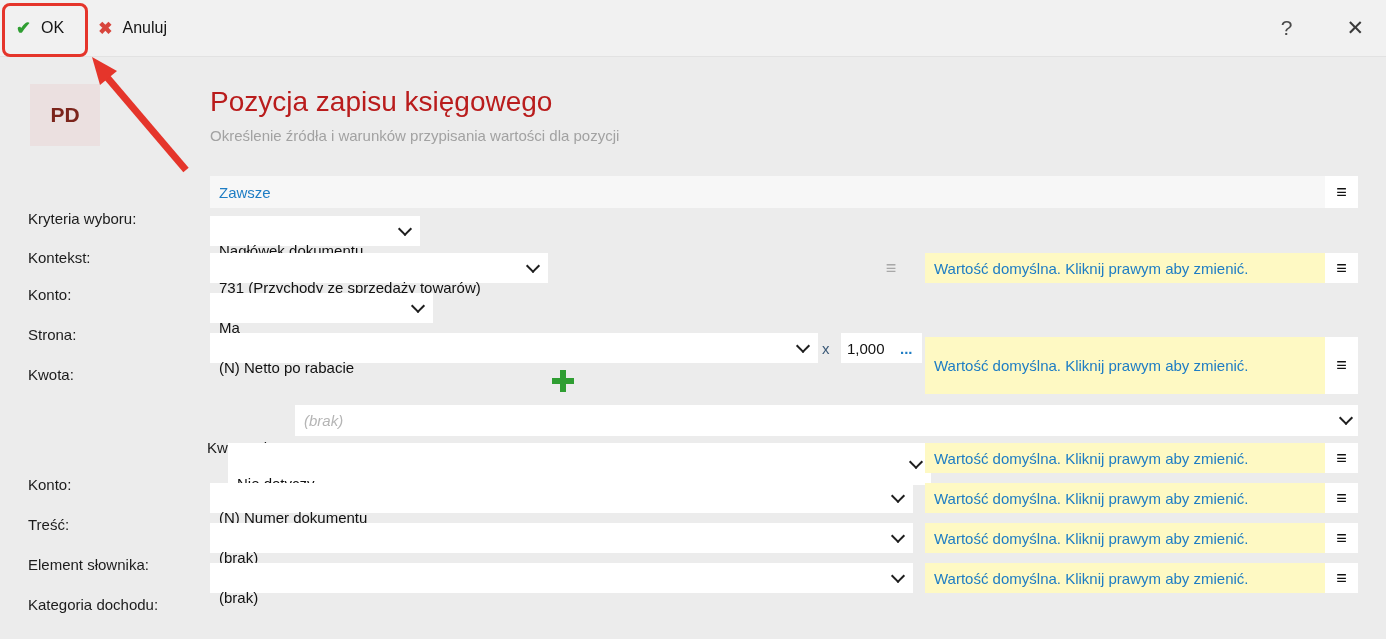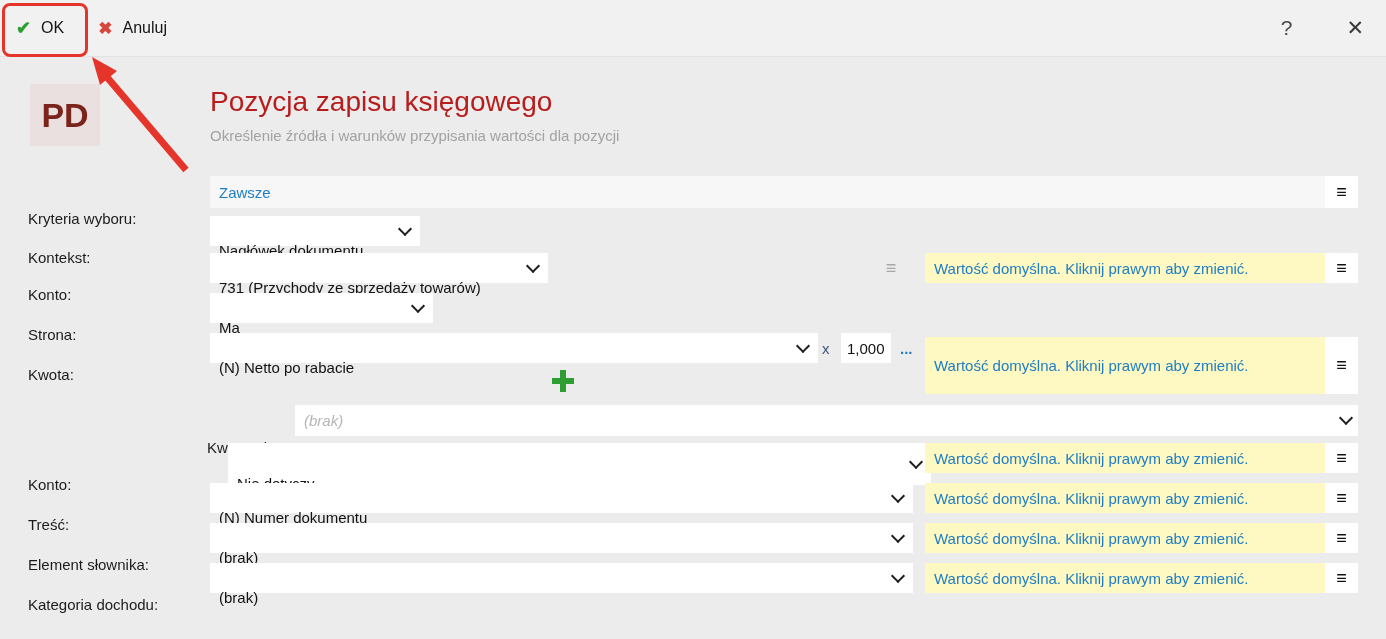--- a/index.html
+++ b/index.html
@@ -18,21 +18,21 @@
   .icon-help{font-size:21px;color:#4a4a4a;margin-right:54px;cursor:pointer;}
   .icon-close{font-size:21px;color:#3a3a3a;cursor:pointer;}
 
   
   .hl-box{position:absolute;left:2px;top:3px;width:80px;height:48px;border:3px solid #e5352b;
           border-radius:8px;z-index:6;pointer-events:none;}
   .arrow-svg{position:absolute;left:0;top:0;z-index:6;pointer-events:none;}
 
   
   .badge{position:absolute;left:30px;top:84px;width:70px;height:62px;background:#ebe0e0;
-         color:#7b241b;font-size:34px;font-weight:bold;display:flex;align-items:center;
+         color:#7b241b;font-size:21px;font-weight:bold;display:flex;align-items:center;
          justify-content:center;}
   .title{position:absolute;left:210px;top:86px;font-size:28px;color:#b91c1c;}
   .subtitle{position:absolute;left:210px;top:127px;font-size:15px;color:#a2a2a2;}
 
   
   .lbl{position:absolute;font-size:15px;color:#1c1c1c;height:30px;display:flex;align-items:center;white-space:nowrap;margin-top:26px;}
   .ddl{position:absolute;background:#fff;display:flex;align-items:center;font-size:15px;color:#111;
        padding:0 10px 0 9px;box-sizing:border-box;cursor:pointer;}
   .ddl .txt{flex:1;white-space:nowrap;overflow:hidden;margin-top:39px;}
   .chev{display:inline-block;width:8px;height:8px;border-right:2px solid #1e1e1e;
@@ -113,21 +113,21 @@
     <span class="txt">Ma</span>
     <span class="chev"></span>
   </div>
 
   <div class="lbl" style="left:28px;top:333px">Kwota:</div>
   <div class="ddl" style="left:210px;top:333px;width:608px;height:30px">
     <span class="txt">(N) Netto po rabacie</span>
     <span class="chev"></span>
   </div>
   <div class="xlbl" style="left:822px;top:333px">x</div>
-  <input class="num" style="left: 841px; top: 333px; width: 50px; height: 30px;" value="1,000">
+  <input class="num" style="left: 841px; top: 333px; width: 81px; height: 30px;" value="1,000">
   <div class="dots" style="left:900px;top:333px">...</div>
   <div class="lfield" style="left:925px;top:337px;width:433px;height:57px">
     <span class="blue">Wartość domyślna. Kliknij prawym aby zmienić.</span>
     <span class="mbtn">≡</span>
   </div>
 
   <div class="plus">
     <span class="plus-icon"></span>
   </div>
 

